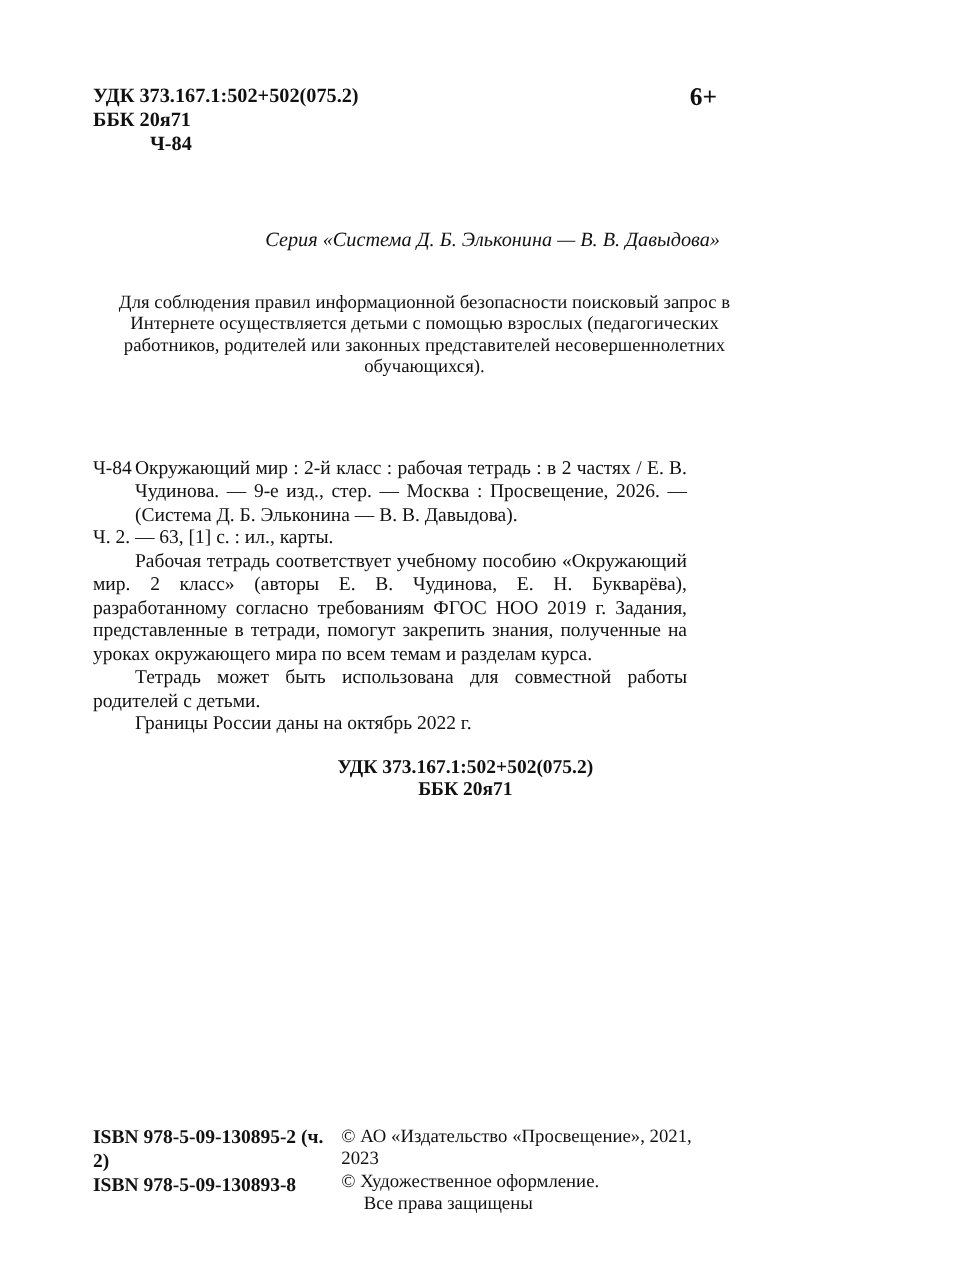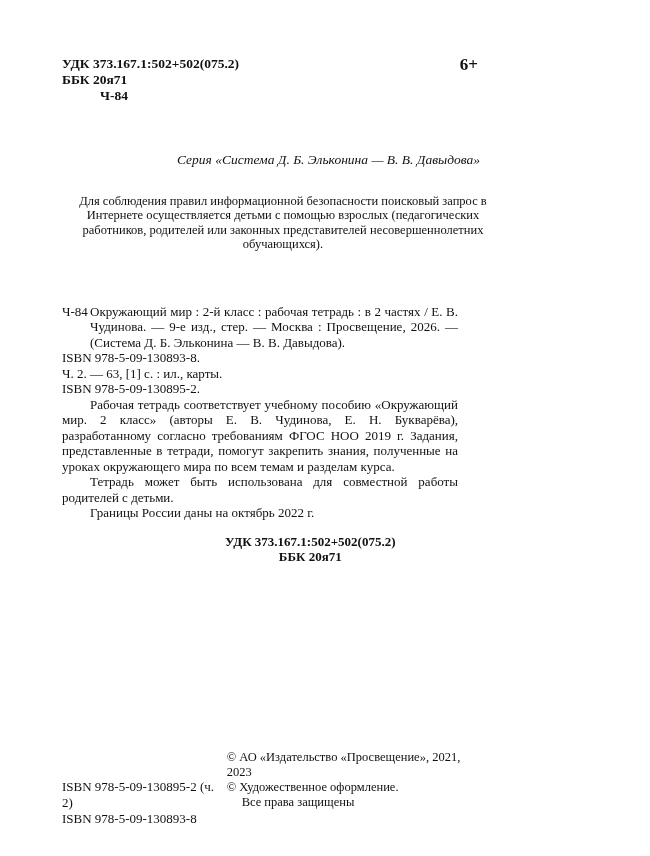--- a/index.html
+++ b/index.html
@@ -56,21 +56,21 @@
 
   .footer {
     position: absolute;
     left: 62px;
     right: 56px;
     top: 750px;
     display: flex;
     justify-content: space-between;
     align-items: flex-start;
   }
-  .footer-isbns { font-weight: normal; font-size: 13px; line-height: 16px; margin-top: 29px; }
+  .footer-isbns { font-weight: bold; font-size: 13px; line-height: 16px; }
   .copyright-block { font-size: 12.5px; line-height: 15px; }
   .copyright-block .cont { padding-left: 15px; }
 </style>
 </head>
 <body>
 
 <div class="page">
 
   <div class="top-row">
     <div class="top-codes">
@@ -85,23 +85,21 @@
 
   <div class="safety-notice">Для соблюдения правил информационной безопасности поисковый запрос в Интернете осуществляется детьми с помощью взрослых (педагогических работников, родителей или законных представителей несовершеннолетних обучающихся).</div>
 
   <div class="catalog">
 
     <div class="bib-entry">
       <span class="bib-code">Ч-84</span>
       <p>Окружающий мир : 2-й класс : рабочая тетрадь : в 2 частях / Е. В. Чудинова. — 9-е изд., стер. — Москва : Просвещение, 2026. — (Система Д. Б. Эльконина — В. В. Давыдова).</p>
     </div>
 
-    <p class="single-line">ISBN 978-5-09-130893-8.</p>
     <p class="single-line">Ч. 2. — 63, [1] с. : ил., карты.</p>
-    <p class="single-line">ISBN 978-5-09-130895-2.</p>
 
     <p class="para">Рабочая тетрадь соответствует учебному пособию «Окружающий мир. 2 класс» (авторы Е. В. Чудинова, Е. Н. Букварёва), разработанному согласно требованиям ФГОС НОО 2019 г. Задания, представленные в тетради, помогут закрепить знания, полученные на уроках окружающего мира по всем темам и разделам курса.</p>
     <p class="para">Тетрадь может быть использована для совместной работы родителей с детьми.</p>
     <p class="para">Границы России даны на октябрь 2022 г.</p>
 
     <div class="bottom-codes">
       <div>УДК 373.167.1:502+502(075.2)</div>
       <div>ББК 20я71</div>
     </div>
   </div>

